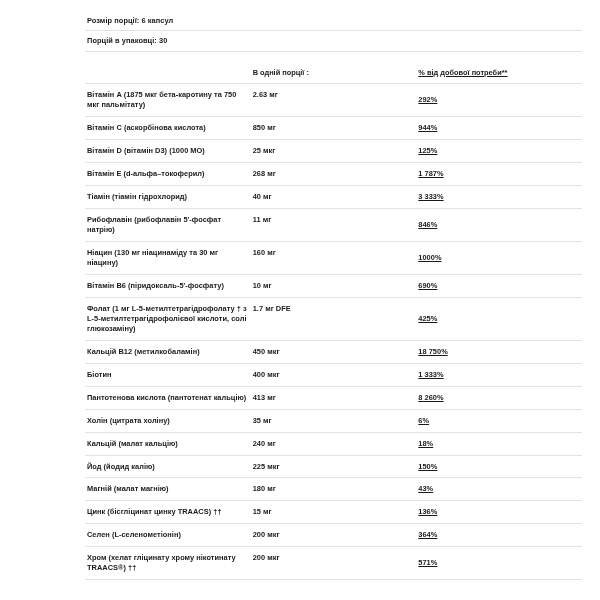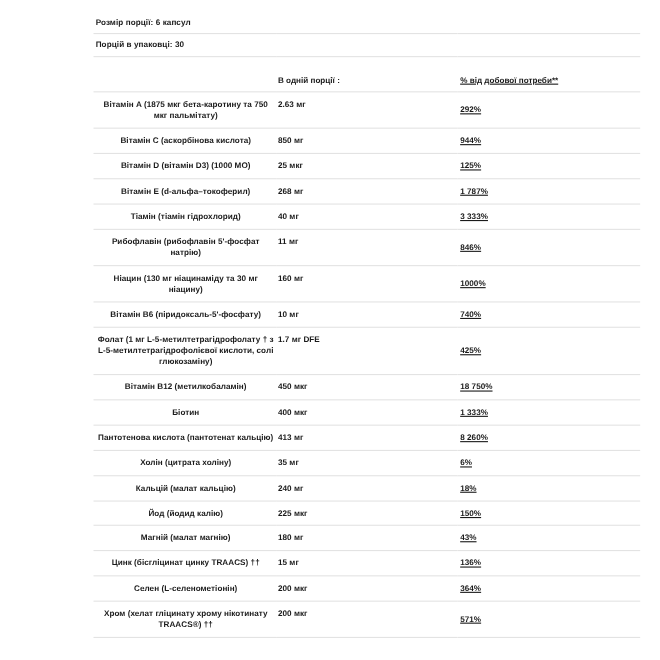--- a/index.html
+++ b/index.html
@@ -49,21 +49,21 @@
     padding: 5px 0 5px 2px;
     vertical-align: bottom;
   }
   .nut-row td {
     font-size: 7.4px;
     font-weight: bold;
     line-height: 1.35;
     padding: 6px 0 6px 2px;
     letter-spacing: 0.005em;
   }
-  .col-name { width: 340px; text-align: center; }
+  .col-name { width: 340px; }
   .col-amt  { width: 62px; margin-left: 28px; }
   .col-dv   { width: 95px; text-decoration: underline; }
   .cell-amt, .cell-dv { padding-left: 2px; }
   .nut-row .cell-dv { vertical-align: middle; }
 </style>
 </head>
 <body>
 
 <div class="page">
 
@@ -119,29 +119,29 @@
         <td class="col-dv cell-dv">846%</td>
       </tr>
       <tr class="nut-row rowline">
         <td class="col-name">Ніацин (130 мг ніацинаміду та 30 мг ніацину)</td>
         <td class="col-amt cell-amt">160 мг</td>
         <td class="col-dv cell-dv">1000%</td>
       </tr>
       <tr class="nut-row rowline">
         <td class="col-name">Вітамін B6 (піридоксаль-5'-фосфату)</td>
         <td class="col-amt cell-amt">10 мг</td>
-        <td class="col-dv cell-dv">740%</td>
+        <td class="col-dv cell-dv">690%</td>
       </tr>
       <tr class="nut-row rowline">
         <td class="col-name">Фолат (1 мг L-5-метилтетрагідрофолату † з L-5-метилтетрагідрофолієвої кислоти, солі глюкозаміну)</td>
         <td class="col-amt cell-amt">1.7 мг DFE</td>
         <td class="col-dv cell-dv">425%</td>
       </tr>
       <tr class="nut-row rowline">
-        <td class="col-name">Вітамін B12 (метилкобаламін)</td>
+        <td class="col-name">Кальцій B12 (метилкобаламін)</td>
         <td class="col-amt cell-amt">450 мкг</td>
         <td class="col-dv cell-dv">18 750%</td>
       </tr>
       <tr class="nut-row rowline">
         <td class="col-name">Біотин</td>
         <td class="col-amt cell-amt">400 мкг</td>
         <td class="col-dv cell-dv">1 333%</td>
       </tr>
       <tr class="nut-row rowline">
         <td class="col-name">Пантотенова кислота (пантотенат кальцію)</td>

